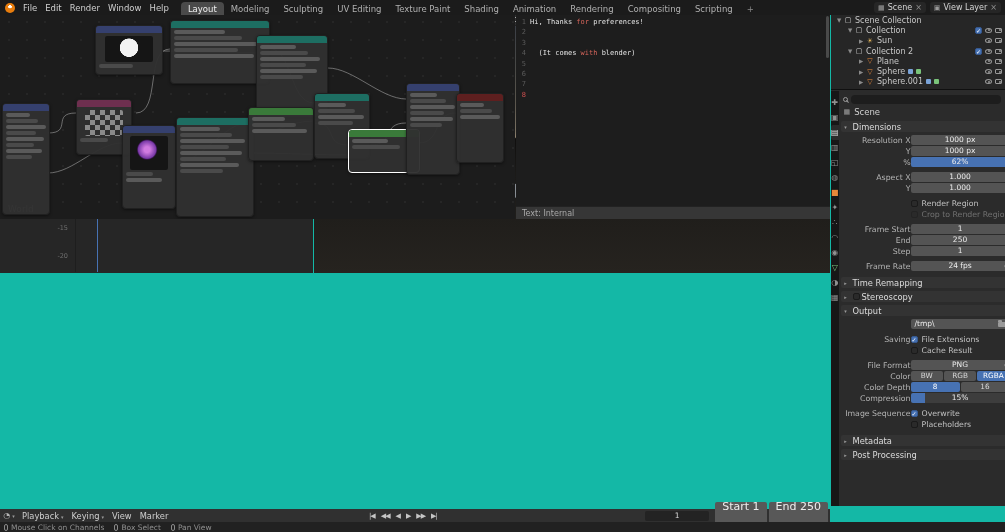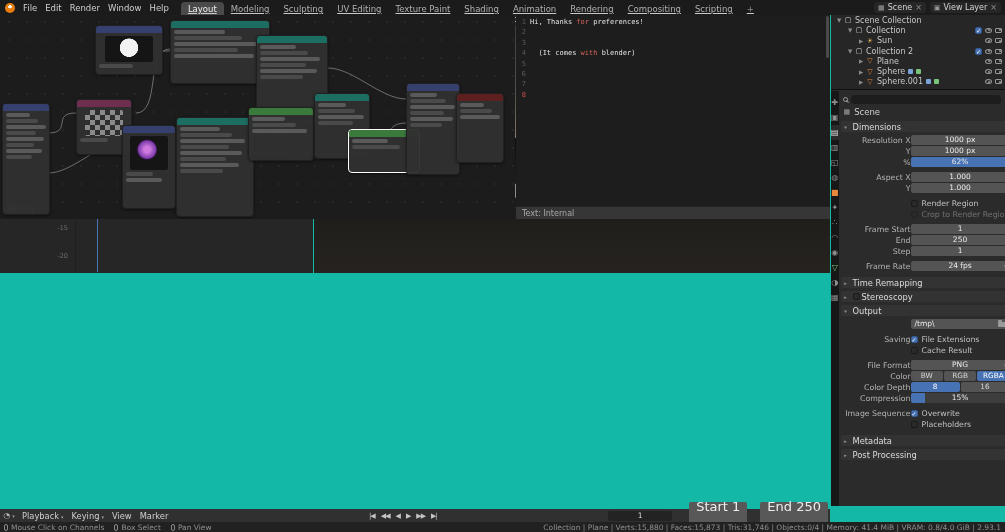--- a/index.html
+++ b/index.html
@@ -21,21 +21,21 @@
   .cb.sm { width:7px; height:7px; line-height:6px; }
   .mag { width:5px; height:5px; border:1px solid #9a9a9a; border-radius:50%; position:relative; display:inline-block; }
   .mag::after { content:''; position:absolute; width:3px; height:1px; background:#9a9a9a; transform:rotate(45deg); right:-2px; bottom:-1px; }
   .toggle-btn { display:flex; align-items:center; gap:2px; background:#3a3a3a; border-radius:2px; height:10px; padding:0 4px; margin:0 3px; font-size:8px; color:#ddd; }
   .pill { display:flex; align-items:center; background:#262626; border-radius:3px; padding:0 4px; height:11px; gap:3px; font-size:8px; color:#d5d5d5; white-space:nowrap; }
   .pill-x { color:#909090; }
 
   
   #topbar { position:absolute; left:0; top:0; width:1005px; height:15px; background:#1b1b1b; display:flex; align-items:center; z-index:5; }
   .blender-logo { width:10px; height:10px; border-radius:50%; margin:0 4px 0 5px; background:radial-gradient(circle at 50% 38%, #fff 0 1.6px, #e87d0d 1.8px); }
-  .wtabs { display:flex; align-items:flex-end; height:15px; margin-left:8px;text-decoration:underline; }
+  .wtabs { display:flex; align-items:flex-end; height:15px; margin-left:8px; }
   .wtab { padding:2px 7px 1px; font-size:8.5px; color:#b0b0b0; border-radius:4px 4px 0 0; }
   .wtab.active { background:#4a4a4a; color:#efefef; }
   .wtab.add { color:#8a8a8a; }
   .tb-right { margin-left:auto; display:flex; gap:4px; padding-right:4px; }
 
   
   .editor { position:absolute; overflow:hidden; }
   #graph-editor { left:0; top:15; width:313px; height:273px; background:#262626; }
   #viewport     { left:314px; top:15; width:516px; height:273px; background:#303030; }
   #node-editor  { left:0; top:289; width:515px; height:219px; background:#1c1c1c; }
@@ -154,21 +154,21 @@
   .seg-btn.active { background:#4772b3; color:#fff; }
   .cb-label { margin-left:4px; color:#c0c0c0; font-size:7.8px; white-space:nowrap; }
 
   
   #timeline .menu-item { font-size:8.3px; }
   #timeline .menus .menu-item:nth-child(-n+2)::after { content:"▾"; font-size:5px; color:#9a9a9a; margin-left:2px; }
   .transport { position:absolute; left:366px; display:flex; align-items:center; }
   .tbtn { padding:0 3px; color:#c5c5c5; font-size:7px; letter-spacing:-1px; }
   .tl-right { margin-left:auto; display:flex; align-items:center; padding-right:2px; }
   .frame-field { width:64px; background:#232323; border-radius:2px; height:10px; line-height:10px; text-align:center; color:#ddd; font-size:7.5px; margin-right:4px; }
-  .se-field { background:#585858; border-radius:2px; padding:0 7px; color:#eee; font-size:13px; height:27px; line-height:10px; margin-left:13px; white-space:nowrap; }
+  .se-field { background:#585858; border-radius:2px; padding:0 7px; color:#eee; font-size:11px; height:27px; line-height:10px; margin-left:2px; white-space:nowrap; }
 
   
   .hints { display:flex; align-items:center; gap:10px; padding-left:4px; }
   .hint { display:flex; align-items:center; }
   .mouse-icon { width:4px; height:7px; border:1px solid #8a8a8a; border-radius:2px; margin-right:3px; }
   .stats { margin-left:auto; padding-right:4px; white-space:nowrap; }
 </style>
 </head>
 <body>
 
@@ -814,16 +814,15 @@
         </span>
         <span class="hint">
           <span class="mouse-icon"></span>
           <span>Box Select</span>
         </span>
         <span class="hint">
           <span class="mouse-icon"></span>
           <span>Pan View</span>
         </span>
       </div>
-    <span class="stats">Collection | Plane | Verts:15,880 | Faces:15,873 | Tris:31,746 | Objects:0/4 | Memory: 41.4 MiB | VRAM: 0.8/4.0 GiB | 2.93.1</span>
   </footer>
 
 </div>
 
 </body></html>

